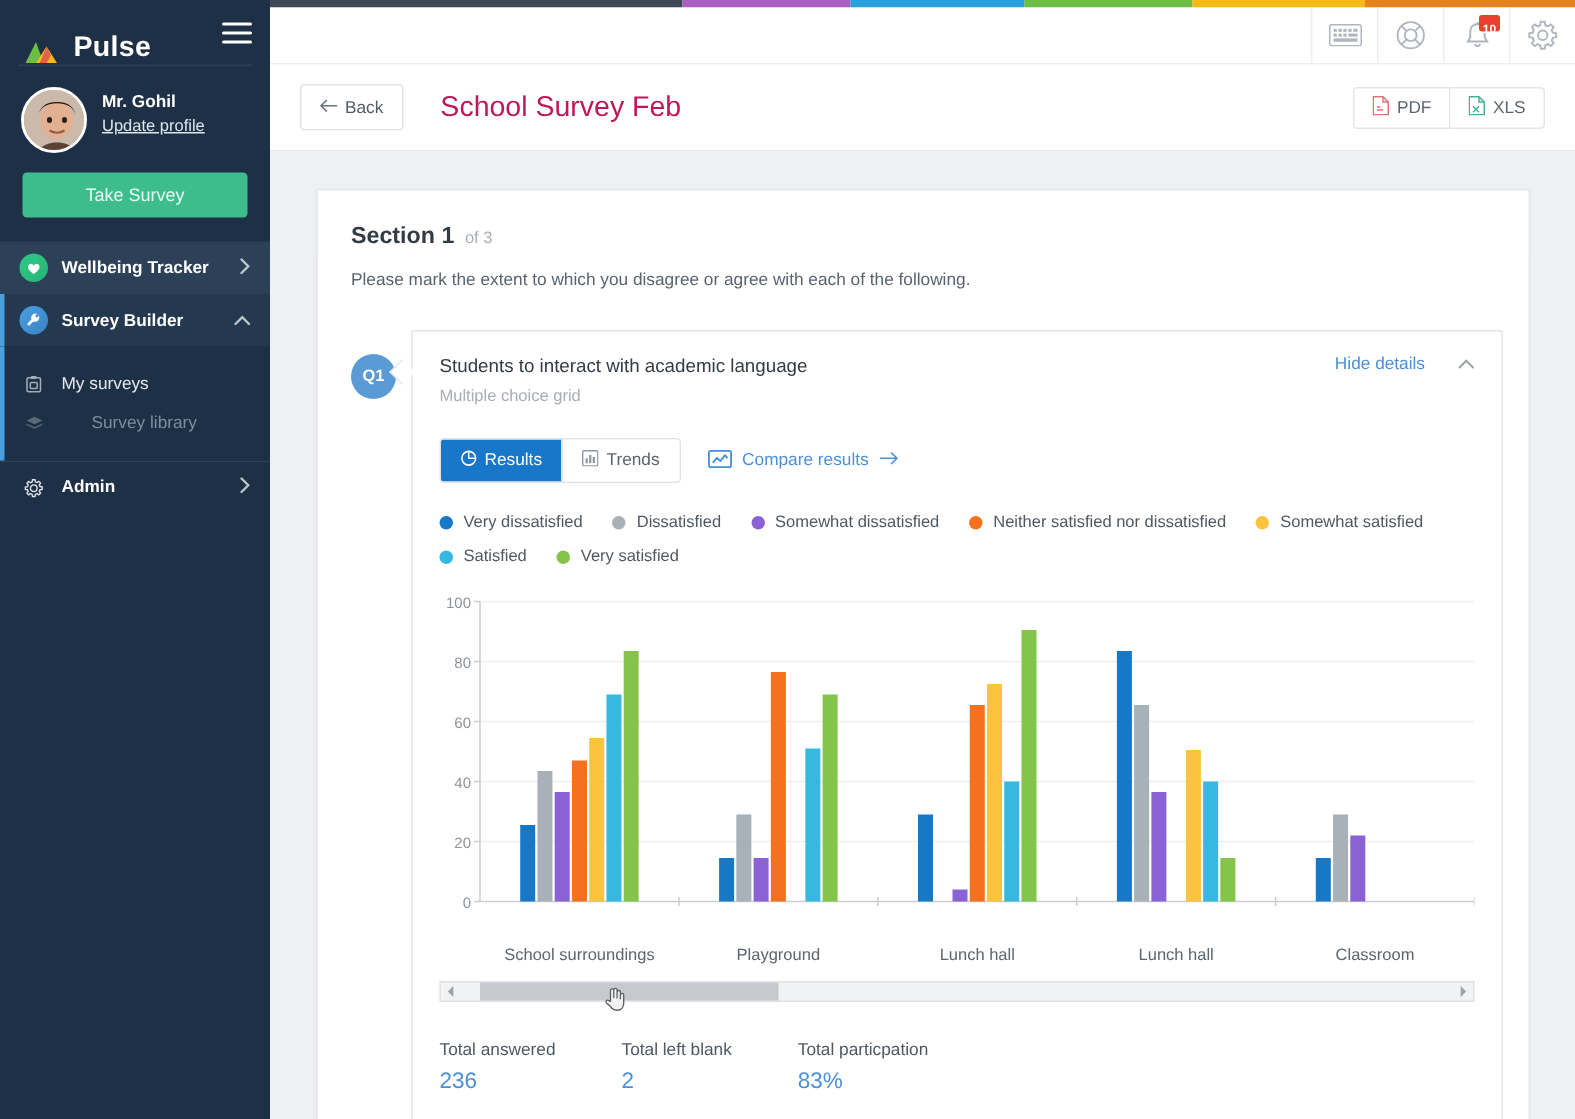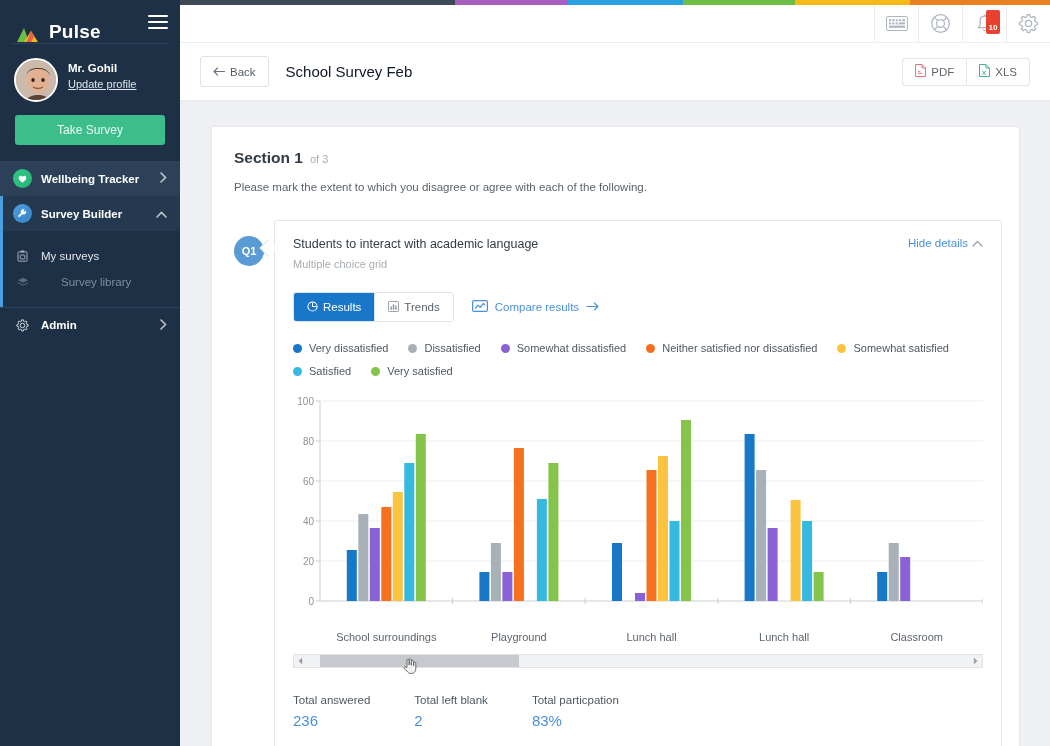--- a/index.html
+++ b/index.html
@@ -102,35 +102,35 @@
     background: #fff; display: flex; justify-content: flex-end; align-items: stretch;
     border-bottom: 1px solid #eceef1;
   }
   .hdr-icon {
     width: 44px; display: flex; align-items: center; justify-content: center;
     border-left: 1px solid #eceef1; cursor: pointer; position: relative; color: #8d98a3;
   }
   .hdr-badge {
     position: absolute; top: 5px; right: 6px; background: #e8422e; color: #fff;
     font-size: 8px; line-height: 11px; min-width: 14px; height: 11px; text-align: center;
-    border-radius: 2px; padding: 12px 2px; font-weight: bold;
+    border-radius: 2px; padding: 4px 2px; font-weight: bold;
   }
 
   
   #subheader {
     position: absolute; left: 180px; top: 43px; width: 870px; height: 58px;
     background: #fff; display: flex; align-items: center; padding: 0 20px;
     border-bottom: 1px solid #e7e9ec;
   }
   .back-btn {
     height: 31px; padding: 0 12px; border: 1px solid #dfe3e8; background: #fff;
     border-radius: 3px; font-size: 11.5px; color: #525c66; cursor: pointer;
     font-family: inherit; display: flex; align-items: center; gap: 5px;
   }
-  .page-title { font-size: 15px; color: #0f172a; margin-left: 17px; }
+  .page-title { font-size: 19px; color: #be185d; margin-left: 25px; }
   .hdr-actions { margin-left: auto; display: flex; }
   .exp-btn {
     height: 28px; padding: 8px 12px; border: 1px solid #e2e5e9; background: #fff;
     font-size: 11.5px; color: #5d666f; cursor: pointer; font-family: inherit;
     display: flex; align-items: center; gap: 5px;
   }
   .exp-btn:first-child { border-radius: 3px 0 0 3px; }
   .exp-btn:last-child { border-radius: 0 3px 3px 0; border-left: none; }
 
   
@@ -166,21 +166,21 @@
   }
   .q-card {
     flex: 1; border: 1px solid #e3e6ea; border-radius: 2px; background: #fff;
     padding: 16px 18px 18px 18px;
   }
   .q-head { display: flex; align-items: flex-start; }
   .q-title { font-size: 12.5px; color: #333b44; }
   .q-sub { font-size: 11px; color: #a6adb5; margin-top: 7px; }
   .q-hide {
     margin-left: auto; font-size: 11.5px; color: #4a90d9; cursor: pointer;
-    display: flex; align-items: center; gap: 4px; white-space: nowrap;
+    display: flex; align-items: center; gap: 22px; white-space: nowrap;
   }
 
   .tabs-row { display: flex; align-items: center; margin-top: 22px; text-align: center; }
   .tabs {
     display: flex; border: 1px solid #dfe3e8; border-radius: 3px; overflow: hidden;
   }
   .tab {
     height: 28px; padding: 0 13px; display: flex; align-items: center; gap: 5px;
     font-size: 11.5px; background: #fff; color: #5b646d; cursor: pointer;
     border-right: 1px solid #dfe3e8;

